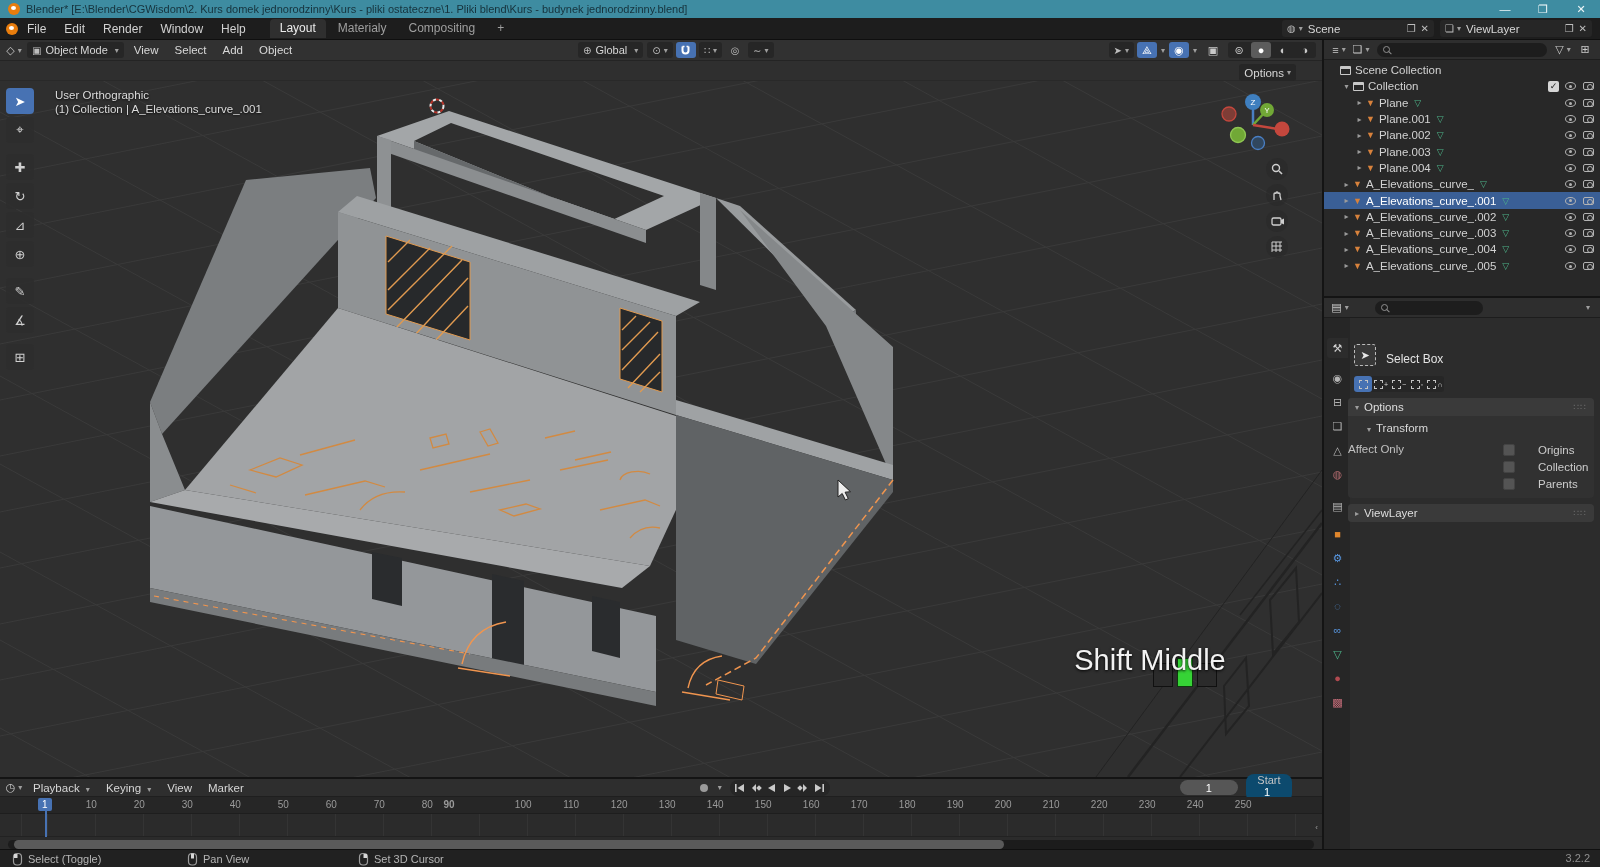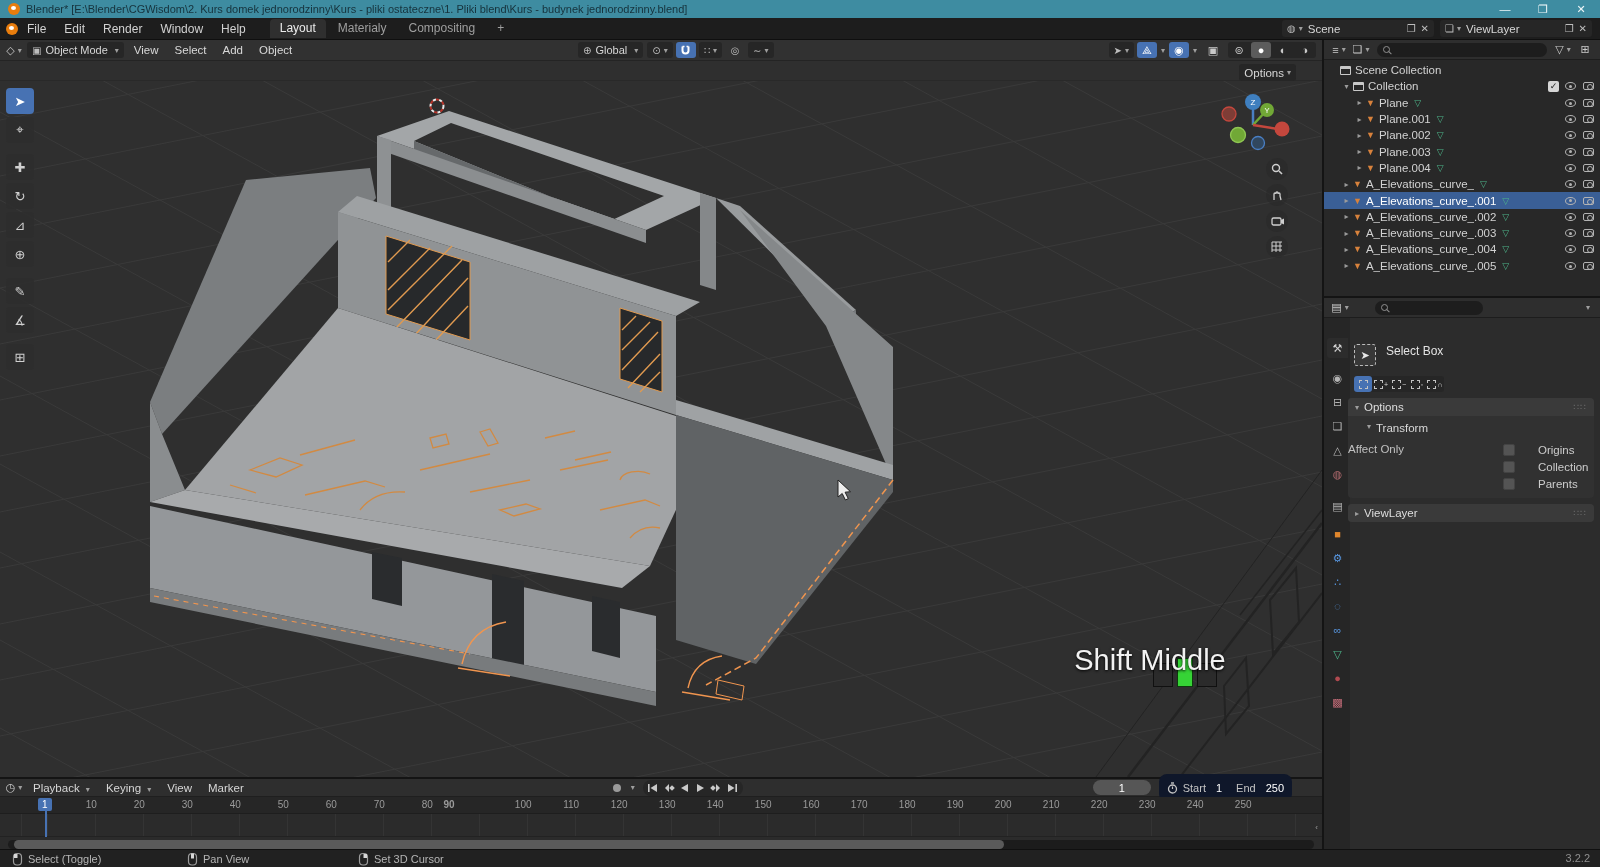--- a/index.html
+++ b/index.html
@@ -1,20 +1,20 @@
 <!DOCTYPE html>
 <html><head>
 <meta charset="utf-8">
 <style>
   * { margin:0; padding:0; box-sizing:border-box; }
   html,body { width:1600px; height:867px; overflow:hidden; background:#1b1b1b;
     font-family:"Liberation Sans","DejaVu Sans",sans-serif; }
   #app { position:relative; width:1600px; height:867px; color:#cfcfcf; font-size:12px; }
   .abs { position:absolute; }
-  .row { display:flex; align-items:flex-start; }
+  .row { display:flex; align-items:flex-end; }
   .dim { color:#9a9a9a; }
   .arrow { font-size:8px; color:#9e9e9e; margin-left:3px; }
 
   
   #titlebar { left:0; top:0; width:1600px; height:18px; background:#3e8ca1; display:flex; align-items:center; }
   #titlebar .ttl { color:#16323c; font-size:11px; margin-left:6px; white-space:nowrap; }
   .blogo { width:12px; height:12px; border-radius:50%; background:#e87d0d; position:relative; margin-left:8px; flex:none; }
   .blogo:after { content:""; position:absolute; left:3px; top:3px; width:5px; height:4px; border-radius:50%; background:#fff; }
   .wbtn { width:38px; height:18px; display:flex; align-items:center; justify-content:center; color:#eef6f8; font-size:11px; }
 
@@ -93,21 +93,21 @@
   #tl-header .menu { padding:0 8px; font-size:11.5px; color:#d6d6d6; }
   #tl-ruler { position:absolute; left:0; top:18px; width:1322px; height:17px; background:#262626; border-bottom:1px solid #1e1e1e; }
   .tick { position:absolute; top:2px; font-size:10px; color:#9a9a9a; transform:translateX(-50%); }
   #tl-channels { position:absolute; left:0; top:35px; width:1322px; height:23px; background:#2b2b2b;
      background-image:repeating-linear-gradient(90deg,#343434 0 1px,transparent 1px 48px); background-position:47px 0; border-bottom:1px solid #222; }
   #playhead-line { position:absolute; width:2px; background:#4772b3; }
   #playhead-box { position:absolute; background:#4772b3; color:#fff; font-size:10px; border-radius:2px; padding:0 4px; line-height:13px; }
   #tl-scroll { position:absolute; left:8px; top:61px; width:1306px; height:9px; background:#1c1c1c; border-radius:5px; }
   #tl-scroll .handle { position:absolute; left:6px; top:0; width:990px; height:9px; background:#5a5a5a; border-radius:5px; }
   .framefield { background:#565656; border-radius:8px; height:15px; color:#fff; font-size:11px; display:flex; align-items:center; justify-content:center; }
-  .rangegroup { background:#0f172a; border-radius:8px; height:28px; display:flex; align-items:center; font-size:11px; color:#c4c4c4; padding:0 8px; }
+  .rangegroup { background:#0c4a6e; border-radius:8px; height:28px; display:flex; align-items:center; font-size:11px; color:#c4c4c4; padding:0 8px;flex-direction:column; }
   .transport { background:#262626; border-radius:8px; height:16px; display:flex; align-items:center; padding:0 2px; }
   .tbtn { width:16px; height:14px; display:flex; align-items:center; justify-content:center; }
 
   
   #statusbar { left:0; top:849px; width:1600px; height:18px; background:#212121; border-top:1px solid #101010; }
   .sbitem { position:absolute; top:0; height:18px; display:flex; align-items:center; font-size:11px; color:#b5b5b5; }
   .mouseic { margin-right:5px; }
   #sb-version { position:absolute; right:10px; top:2px; font-size:11px; color:#8f8f8f; }
 </style>
 </head>
@@ -372,20 +372,24 @@
         <span class="modebtn">
           <span class="dotsq"></span>
           <span class="mk">∩</span>
         </span>
       </div>
     <div class="abs pillwidget" id="options-pill">
       <span>Options</span>
         <span class="arrow">▾</span>
     </div>
 
+    <div class="abs" id="vp-overlay-text">
+      <div>User Orthographic</div>
+      <div>(1) Collection | A_Elevations_curve_.001</div>
+    </div>
 
     <div class="abs" id="vp-toolbar">
         <div class="toolbtn active">
           <span>➤</span>
         </div>
         <div class="toolbtn">
           <span>⌖</span>
         </div>
         <div class="toolgap"></div>
         <div class="toolbtn">

